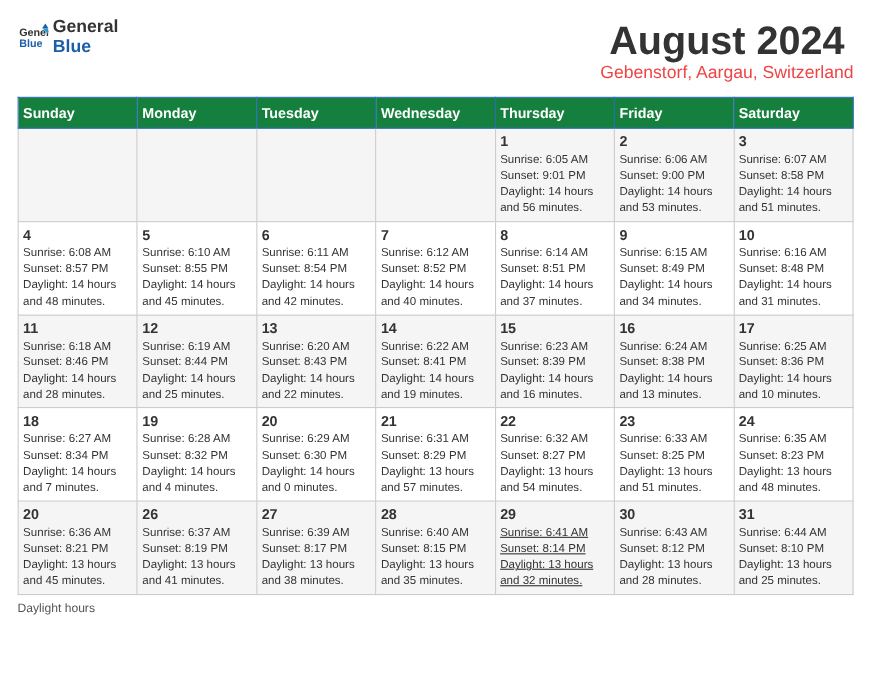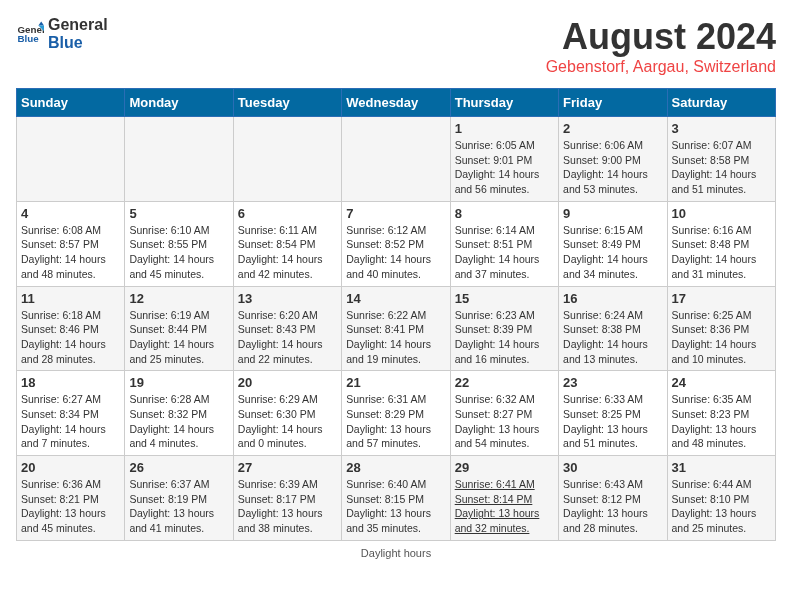--- a/index.html
+++ b/index.html
@@ -25,32 +25,33 @@
       width: 28px;
       height: 28px;
     }
     .title-section {
       text-align: right;
     }
     .main-title {
       font-size: 36px;
       font-weight: bold;
       color: #333;
+      text-align: center;
     }
     .subtitle {
       font-size: 16px;
       color: #ef4444;
     }
     table {
       width: 100%;
       border-collapse: collapse;
       font-size: 11px;
     }
     thead tr th {
-      background-color: #0369a1;
+      background-color: #15803d;
       color: #fff;
       padding: 6px 4px;
       text-align: left;
       font-size: 13px;
       font-weight: bold;
       border: 1px solid #2a6db5;
     }
     tbody tr td {
       border: 1px solid #ccc;
       vertical-align: top;
@@ -77,21 +78,21 @@
     .empty-cell {
       background: #fff !important;
     }
     tbody tr:nth-child(odd) td.empty-cell {
       background: #f5f5f5 !important;
     }
     .footer-note {
       margin-top: 6px;
       font-size: 11px;
       color: #555;
-      text-align: center;
+      text-align: left;
     }
   </style>
 </head>
 <body>
 
 <div class="header-section">
   <div class="logo">
     <svg class="logo-icon" viewBox="0 0 40 40">
       <text x="2" y="18" font-size="14" font-weight="bold" fill="#333">General</text>
       <text x="2" y="32" font-size="14" font-weight="bold" fill="#1a5fa8">Blue</text>

